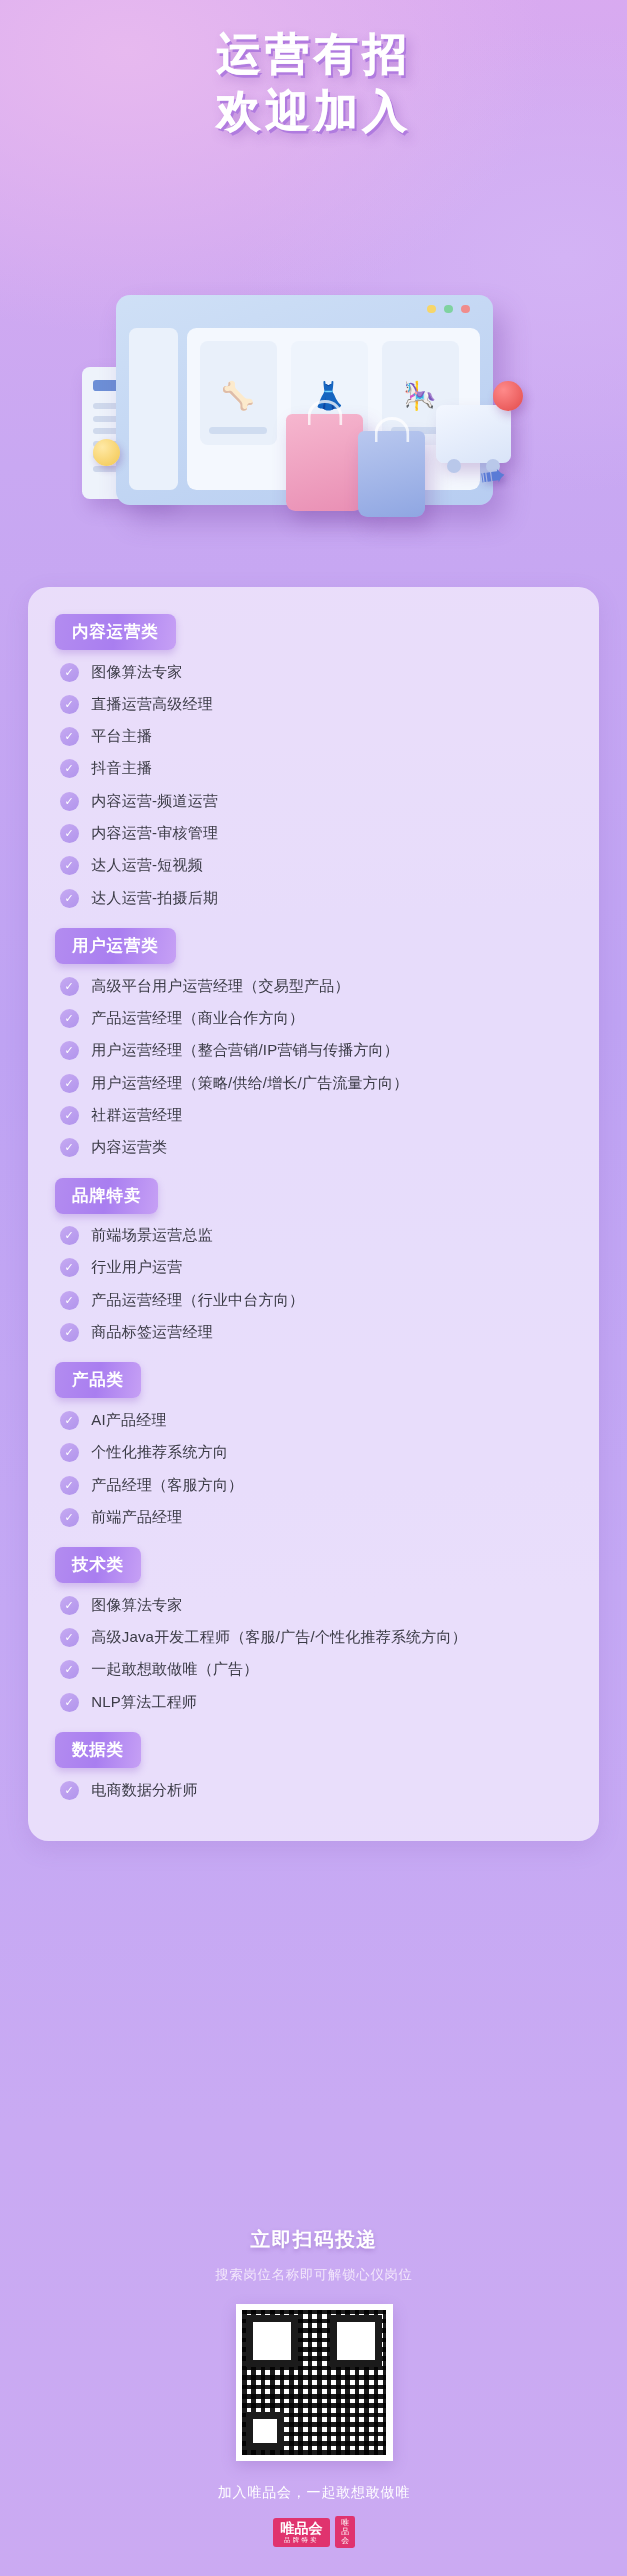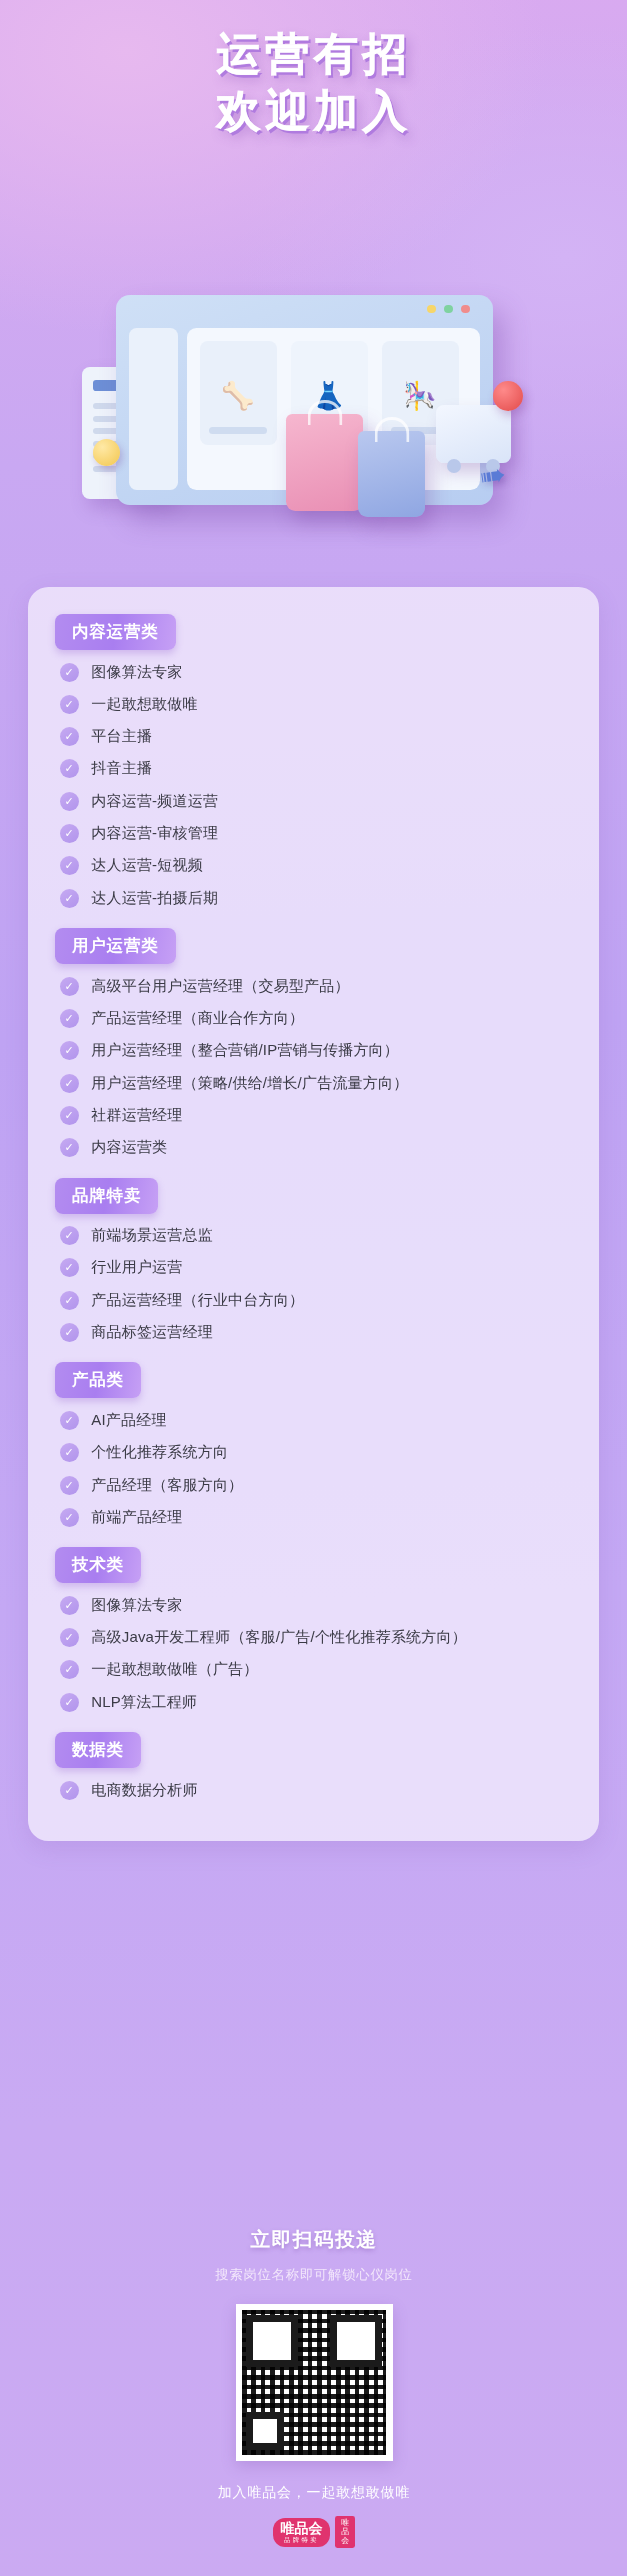--- a/index.html
+++ b/index.html
@@ -258,21 +258,21 @@
     justify-content: center;
     align-items: center;
     gap: 4.7px;
   }
   .logo-main {
     background: #e0336e;
     color: #fff;
     font-size: 14px;
     font-weight: bold;
     padding: 3.9px 7.8px 2.4px 7.8px;
-    border-radius: 12px;
+    border-radius: 3px;
     line-height: 1.1;
   }
   .logo-main small {
     display: block;
     font-size: 6.3px;
     font-weight: normal;
     letter-spacing: 2.4px;
     margin-top: 0.8px;
   }
   .logo-badge {
@@ -350,21 +350,21 @@
 
     <div class="group">
       <div class="group-title">内容运营类</div>
       <div class="job-list">
         <div class="job-item">
             <span class="check">✓</span>
             <span class="job-label">图像算法专家</span>
           </div>
         <div class="job-item">
             <span class="check">✓</span>
-            <span class="job-label">一起敢想敢做唯</span>
+            <span class="job-label">直播运营高级经理</span>
           </div>
         <div class="job-item">
             <span class="check">✓</span>
             <span class="job-label">平台主播</span>
           </div>
         <div class="job-item">
             <span class="check">✓</span>
             <span class="job-label">抖音主播</span>
           </div>
         <div class="job-item">

